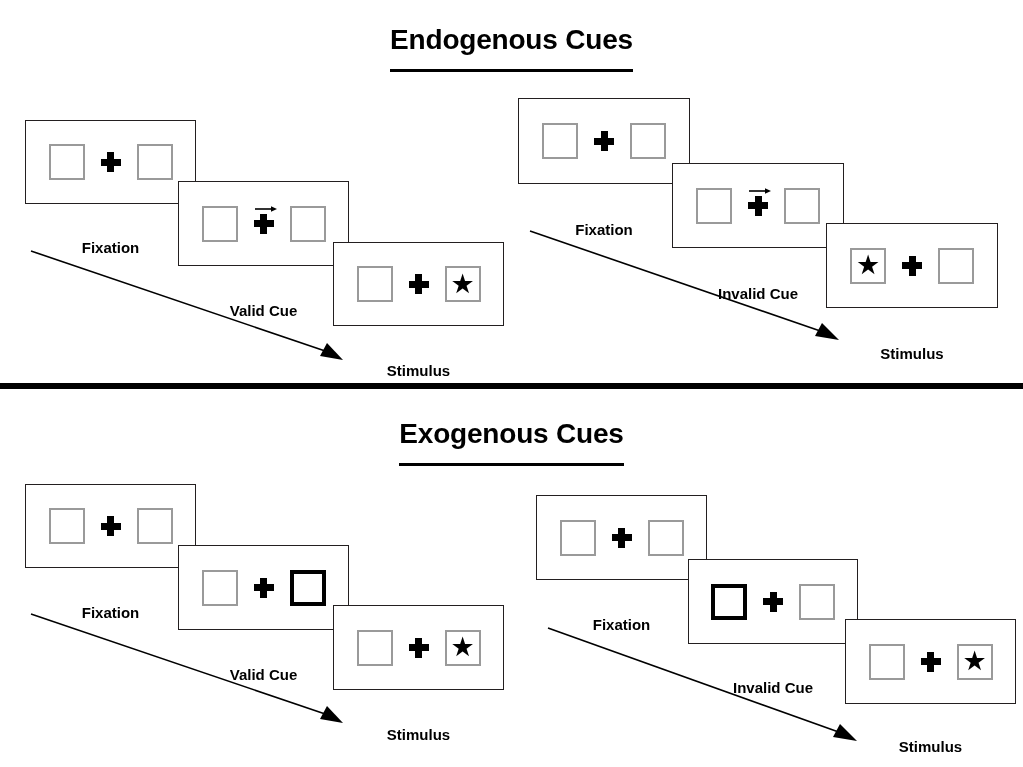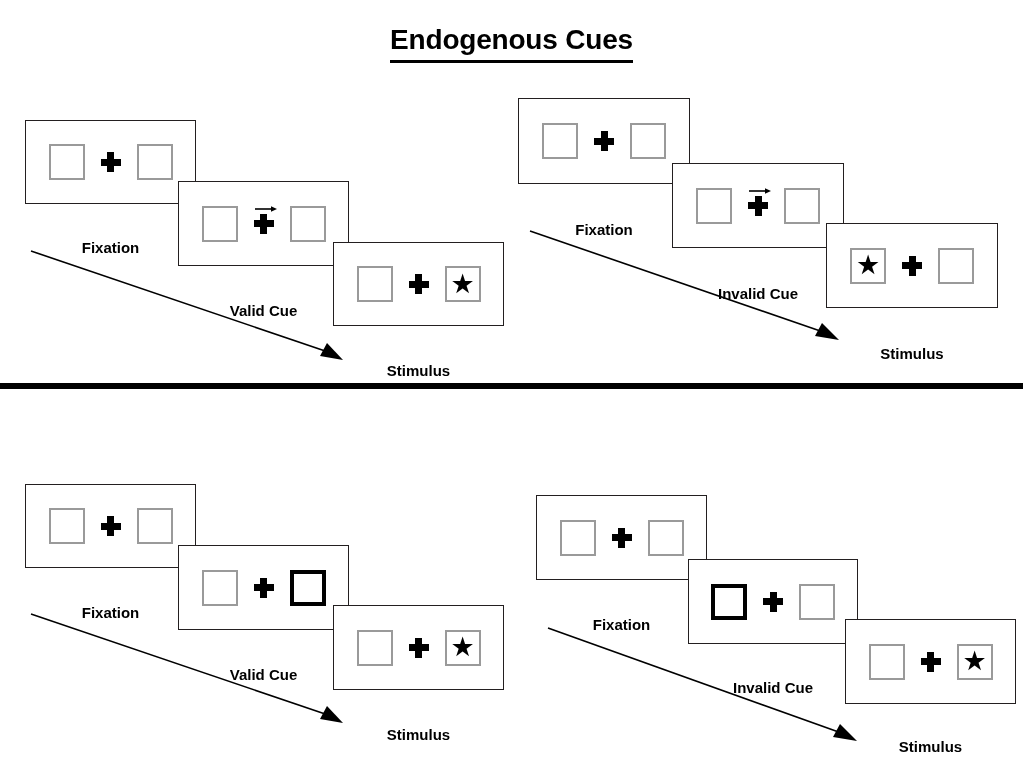--- a/index.html
+++ b/index.html
@@ -22,21 +22,21 @@
     left: 0;
     width: 1023px;
     text-align: center;
     font-size: 28px;
     font-weight: bold;
     color: #000000;
     letter-spacing: -0.2px;
   }
   .section-title span {
     border-bottom: 3px solid #000000;
-    padding-bottom: 5px;
+    padding-bottom: 14px;
   }
 
   
   .divider {
     position: absolute;
     left: 0;
     width: 1023px;
     height: 6px;
     background: #000000;
   }
@@ -237,20 +237,23 @@
   </div>
   <div class="stage-label" style="left:826px; top:321px; width:172px;">Stimulus</div>
 
   <svg class="time-arrow" style="left:527px; top:228px; width:318px; height:118px;" viewBox="0 0 318 118">
     <line x1="3" y1="3" x2="302" y2="106" stroke="#000000" stroke-width="1.6"></line>
     <polygon points="295,95 312,112 288,108" fill="#000000"></polygon>
   </svg>
 
   <div class="divider" style="top:383px;"></div>
 
+  <div class="section-title" style="top:418px;">
+    <span>Exogenous Cues</span>
+  </div>
 
   <div class="panel" style="left:25px; top:484px; width:171px; height:84px;">
     <div class="panel-inner">
       <div class="box"></div>
       <div class="centre-slot">
         <div class="cross"></div>
       </div>
       <div class="box"></div>
     </div>
   </div>

